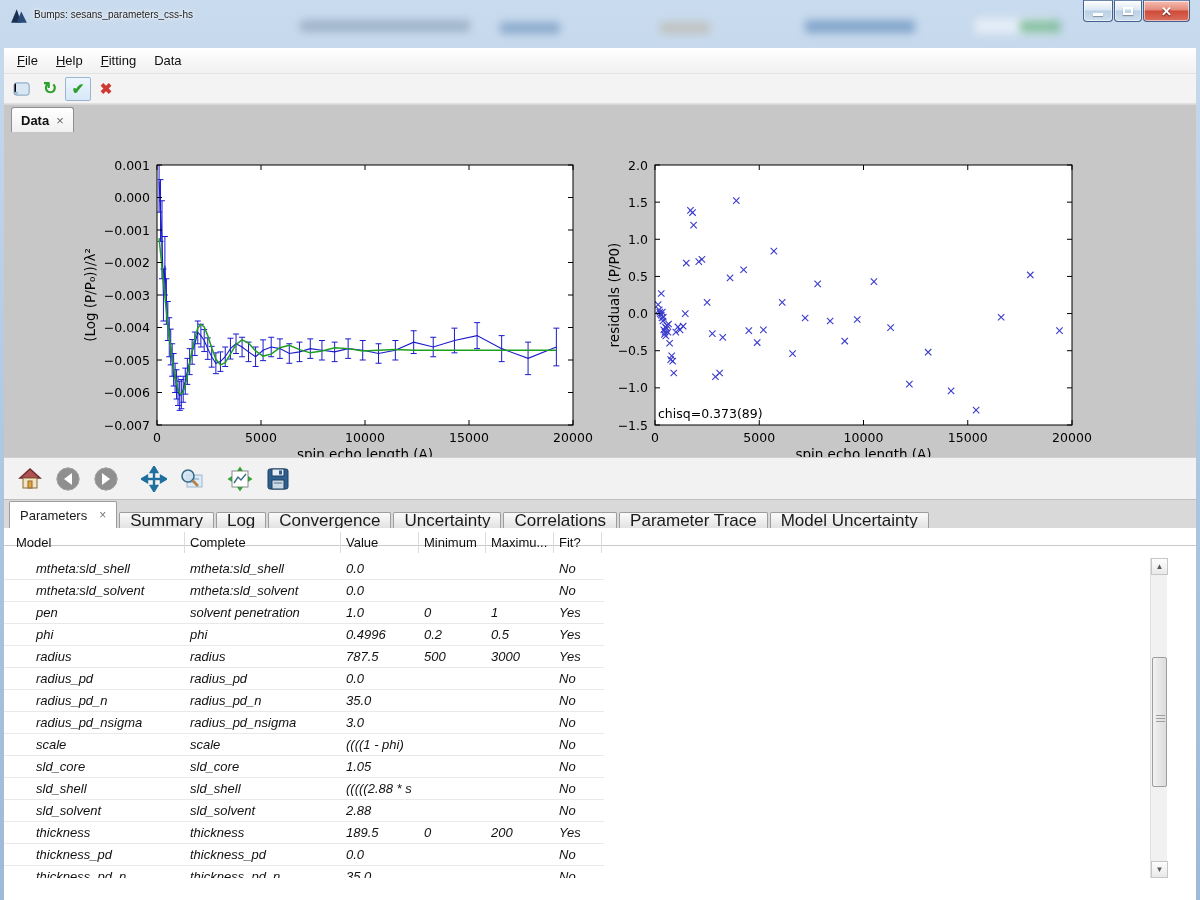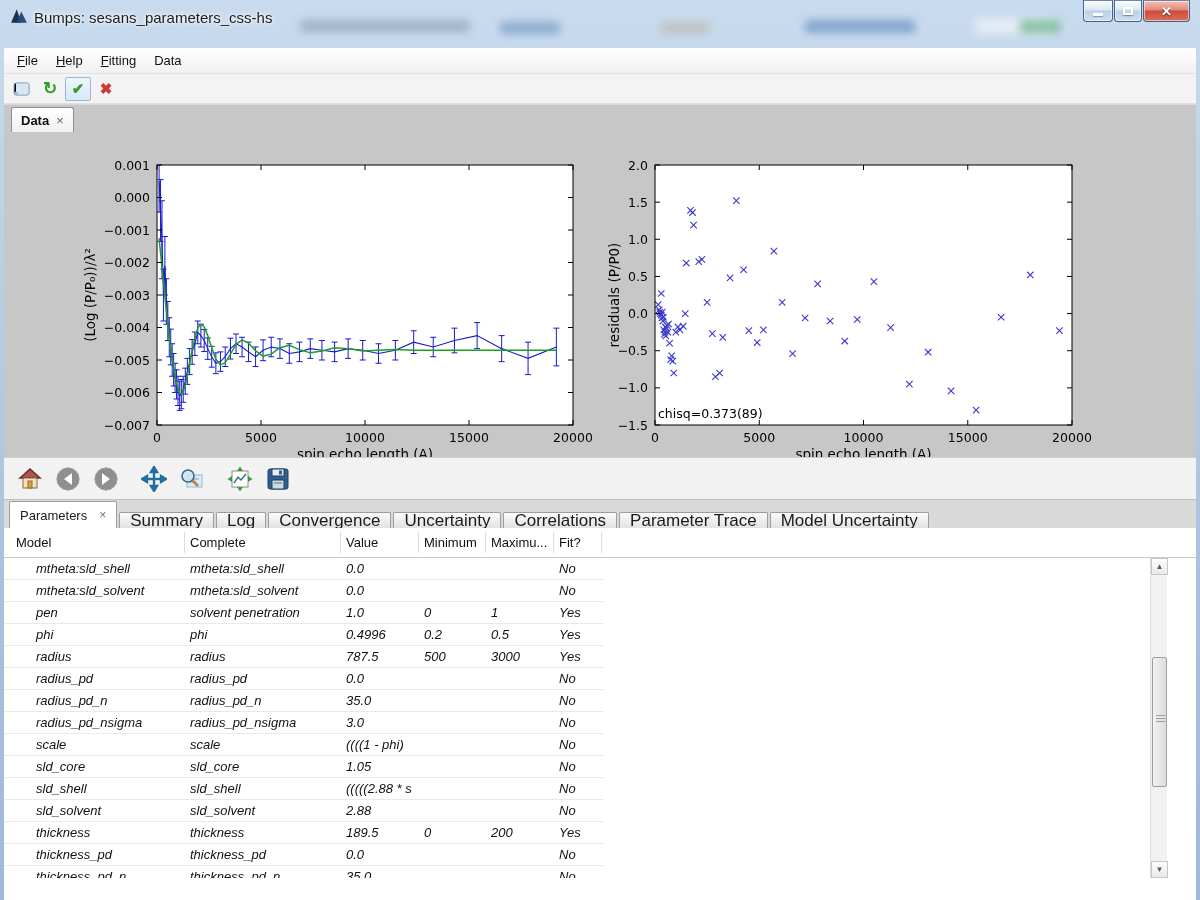--- a/index.html
+++ b/index.html
@@ -2,21 +2,21 @@
 <html><head>
 <meta charset="utf-8">
 <style>
   html,body{margin:0;padding:0;background:#888;}
   *{box-sizing:border-box;}
   .window{position:relative;width:1200px;height:900px;font-family:"Liberation Sans",sans-serif;
     background:linear-gradient(#c9dbee,#aac3de 60%,#9fbad8);outline:1px solid #44658e;overflow:hidden;}
   .titlebar{position:absolute;left:0;top:0;width:100%;height:36px;}
   .glassblob{position:absolute;border-radius:3px;filter:blur(4px);opacity:.55;}
   .appicon{position:absolute;left:10px;top:7px;width:18px;height:18px;}
-  .wtitle{position:absolute;left:34px;top:9px;font-size:15px;color:#1d1d1d;text-shadow:0 0 6px #fff,0 0 3px #fff;}
+  .wtitle{position:absolute;left:34px;top:9px;font-size:10px;color:#1d1d1d;text-shadow:0 0 6px #fff,0 0 3px #fff;}
   .capgroup{position:absolute;right:10px;top:0;display:flex;}
   .cap{height:22px;border:1px solid #43618c;border-top:1px solid #6b86aa;border-radius:0 0 4px 4px;
     background:linear-gradient(#fdfdfd,#dae7f3 45%,#b9d0e5 50%,#cfe0ef);display:flex;align-items:center;justify-content:center;
     box-shadow:inset 0 0 0 1px rgba(255,255,255,.55);cursor:default;}
   .cap.min{width:30px;} .cap.max{width:28px;margin-left:1px;}
   .cap.close{width:47px;margin-left:1px;background:linear-gradient(#f7beb4,#e28a7a 45%,#cf4a38 50%,#d96f5e);}
   .glyph-min{width:10px;height:3px;background:#fff;box-shadow:0 1px 1px #55555588;margin-top:6px;}
   .glyph-max{width:10px;height:8px;border:2px solid #fff;box-shadow:0 1px 1px #55555588;}
   .glyph-close{color:#fff;font-size:13px;font-weight:bold;text-shadow:0 1px 1px #551515;line-height:1;}
   .client{position:absolute;left:4px;top:48px;width:1192px;height:861px;background:#ffffff;}
@@ -48,21 +48,21 @@
   .nbtn{width:32px;height:32px;display:flex;align-items:center;justify-content:center;}
   .nbtn.sp{margin-left:10px;}
   
   .tabs2{position:absolute;left:0;top:451px;width:100%;height:29px;background:#d9d9d9;border-top:1px solid #bfbfbf;
     display:flex;align-items:flex-end;padding-left:5px;}
   .tab2{height:16px;display:flex;align-items:center;gap:8px;padding:0 10px;margin-right:2px;font-size:17px;color:#1a1a1a;
     background:linear-gradient(#fbfbfb,#e2e2e2);border:1px solid #9d9d9d;border-bottom:none;border-radius:2px 2px 0 0;}
   .tab2.active{height:27px;background:#ffffff;font-size:13px;gap:12px;}
   .tab2 .closex{color:#777;font-size:12px;}
   
-  .thead{position:absolute;left:0;top:480px;width:100%;height:30px;background:#ffffff;border-bottom:1px solid #c9c9c9;font-size:13px;color:#111;}
+  .thead{position:absolute;left:0;top:480px;width:100%;height:18px;background:#ffffff;border-bottom:1px solid #c9c9c9;font-size:13px;color:#111;}
   .thead span{position:absolute;top:7px;}
   .hsep{position:absolute;top:4px;width:1px;height:21px;background:#dcdcdc;}
   .tbody{position:absolute;left:0;top:510px;width:100%;height:320px;background:#ffffff;overflow:hidden;font-size:13px;color:#111;font-style:italic;}
   .prow{position:relative;width:1142px;height:22px;}
   .prow span{position:absolute;top:3px;white-space:nowrap;}
   .rline{position:absolute;left:0;bottom:0;width:600px;height:1px;background:#e9e9e9;}
   .c0{left:32px;} .c1{left:186px;} .c2{left:342px;} .c3{left:420px;} .c4{left:487px;} .c5{left:555px;}
   
   .vscroll{position:absolute;left:1146px;top:510px;width:17px;height:320px;background:#f1f1f1;border-left:1px solid #e0e0e0;}
   .sbtn{position:absolute;left:0;width:17px;height:17px;background:linear-gradient(#fdfdfd,#e9e9e9);border:1px solid #c6c6c6;

